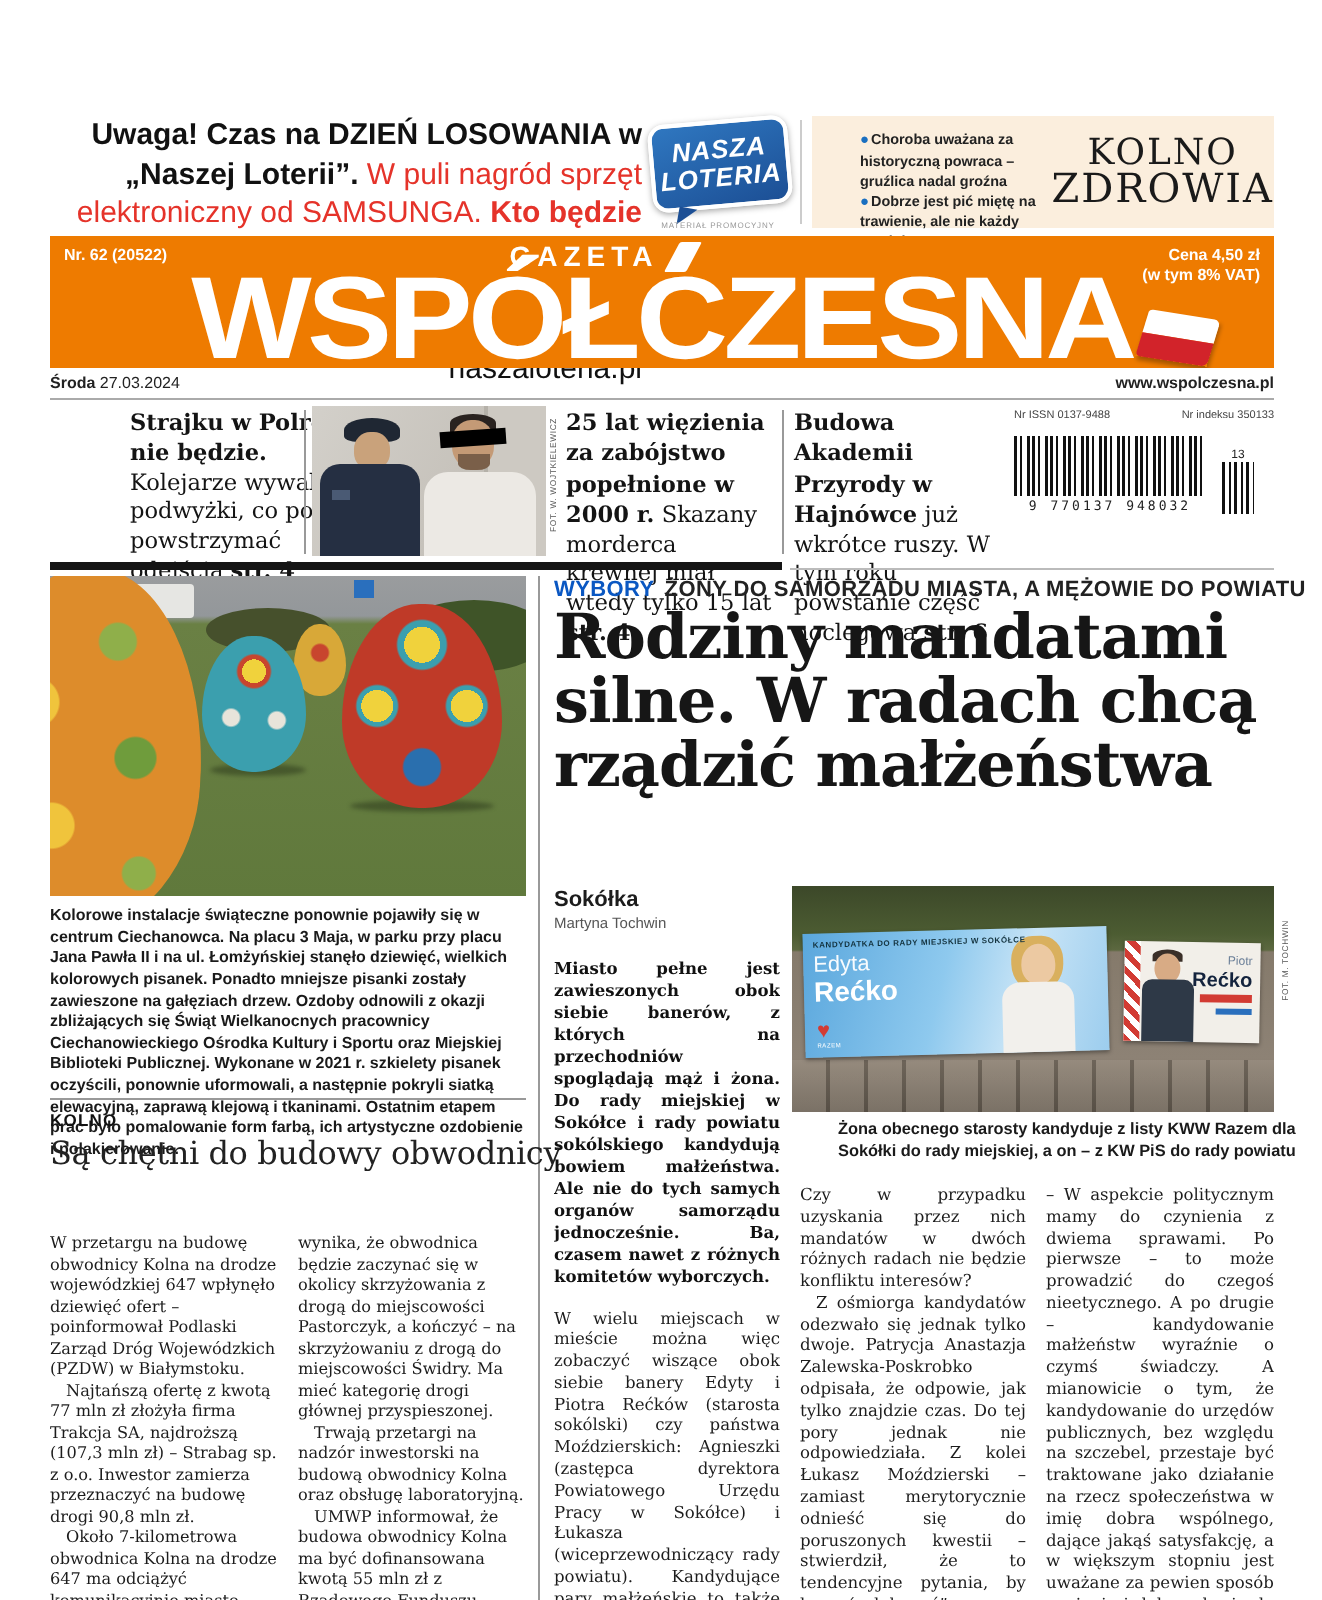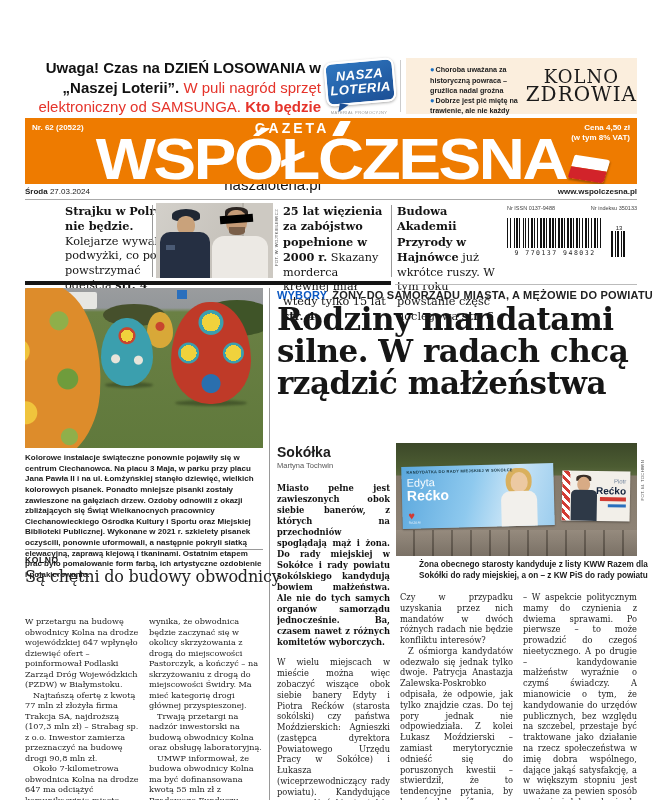--- a/index.html
+++ b/index.html
@@ -125,21 +125,21 @@
 
   
   .ma-kicker{position:absolute;left:277px;top:289px;width:360px;font-size:11px;font-weight:bold;
              letter-spacing:.2px;color:#222;white-space:nowrap;}
   .ma-kicker .tag{color:#0a57c2;margin-right:5px;}
   .ma-headline{position:absolute;left:277px;top:303px;width:362px;font-family:"DejaVu Serif",serif;
                font-weight:bold;font-size:31px;line-height:1.04;color:#161616;letter-spacing:-.5px;}
   .ma-headline div{white-space:nowrap;}
   .ma-col{font-family:"DejaVu Serif",serif;font-size:8.3px;line-height:1.3;color:#1c1c1c;text-align:justify;}
   .ma-col1{position:absolute;left:277px;top:443px;width:113px;height:357px;overflow:hidden;}
-  .ma-loc{font-family:"Liberation Sans",sans-serif;font-size:14px;font-weight:bold;text-align:left;}
+  .ma-loc{font-family:"Liberation Sans",sans-serif;font-size:11px;font-weight:bold;text-align:left;}
   .ma-author{font-family:"Liberation Sans",sans-serif;font-size:7.5px;color:#555;
              margin-bottom:12px;text-align:left;}
   .ma-lead{font-weight:bold;color:#111;margin-bottom:9px;line-height:1.33;}
   .ma-col2{position:absolute;left:400px;top:592px;width:113px;height:208px;overflow:hidden;}
   .ma-col3{position:absolute;left:523px;top:592px;width:114px;height:208px;overflow:hidden;}
   .ma-caption{position:absolute;left:396px;top:560px;width:241px;font-size:8.2px;font-weight:bold;
               line-height:1.3;color:#1a1a1a;margin-left:23px;}
   .ma-credit{position:absolute;left:640px;top:460px;}
 
   

